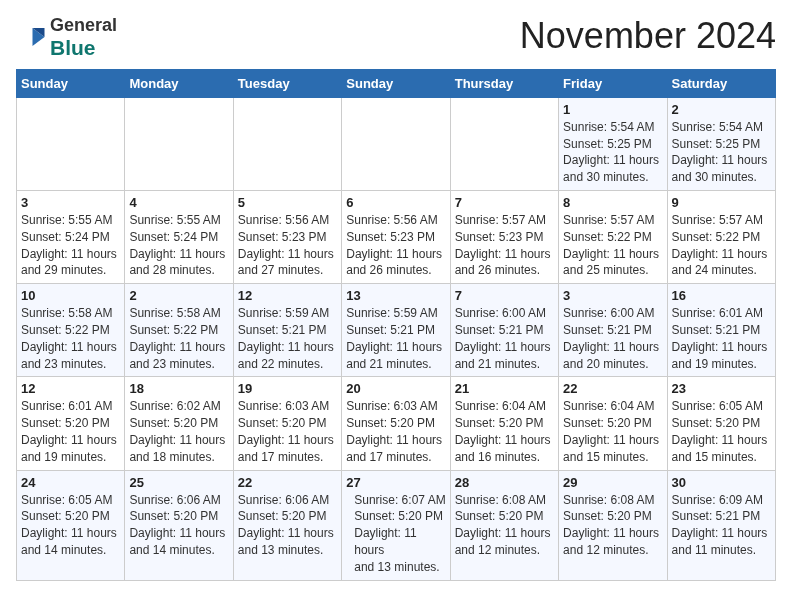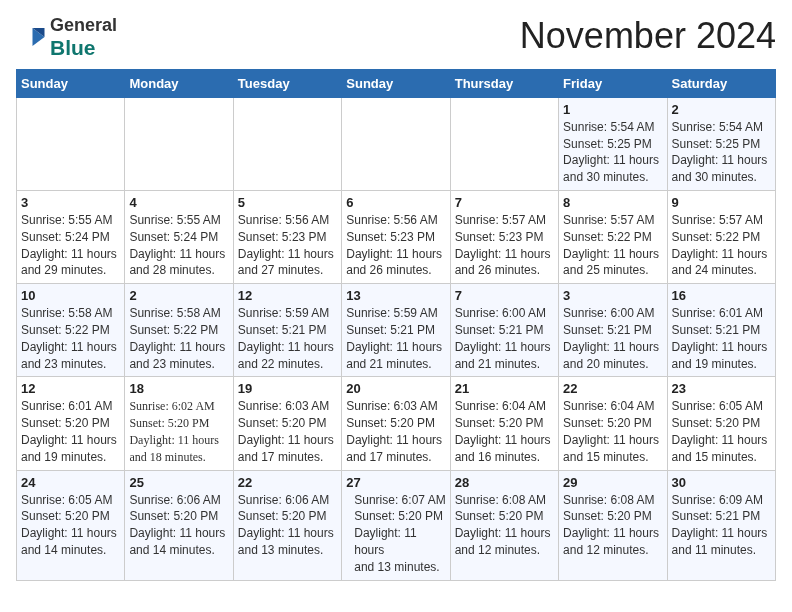--- a/index.html
+++ b/index.html
@@ -240,21 +240,21 @@
       <tr>
         <td>
           <div class="day-number">12</div>
           <div class="day-info" style="white-space: pre-line;">Sunrise: 6:01 AM
 Sunset: 5:20 PM
 Daylight: 11 hours
 and 19 minutes.</div>
         </td>
         <td>
           <div class="day-number">18</div>
-          <div class="day-info" style="white-space: pre-line; font-family: Liberation Serif, serif;">Sunrise: 6:02 AM
+          <div class="day-info" style="white-space: pre-line;">Sunrise: 6:02 AM
 Sunset: 5:20 PM
 Daylight: 11 hours
 and 18 minutes.</div>
         </td>
         <td>
           <div class="day-number">19</div>
           <div class="day-info" style="white-space: pre-line;">Sunrise: 6:03 AM
 Sunset: 5:20 PM
 Daylight: 11 hours
 and 17 minutes.</div>

